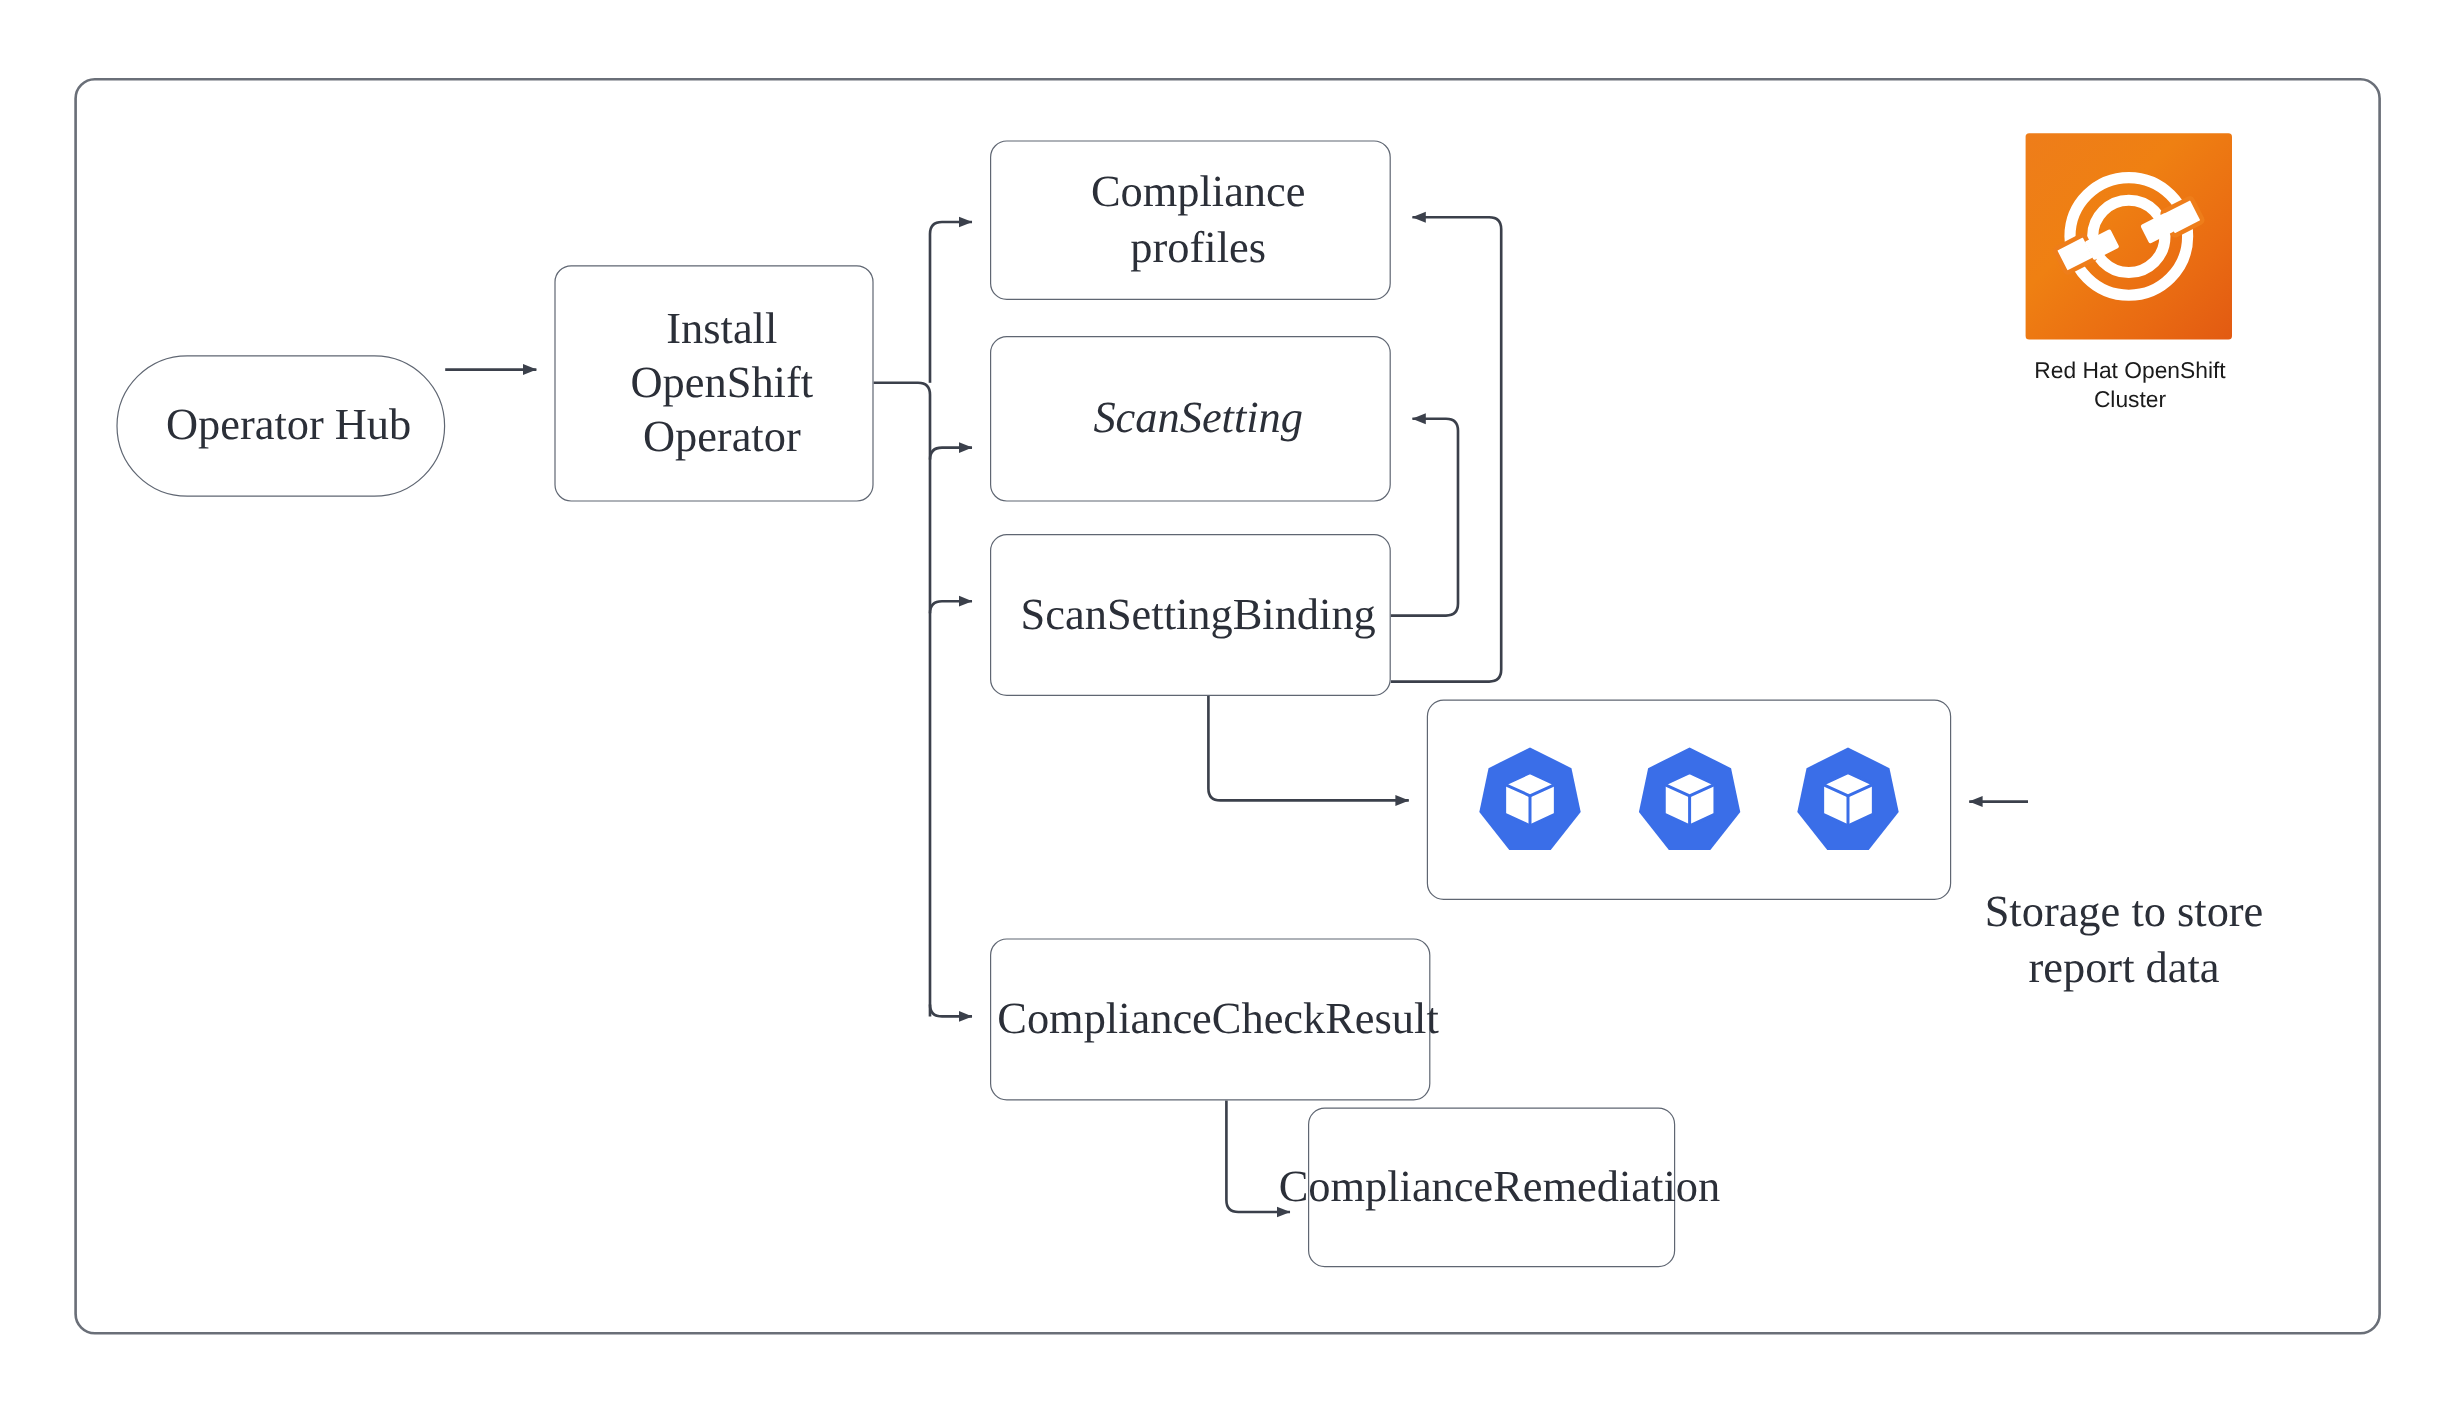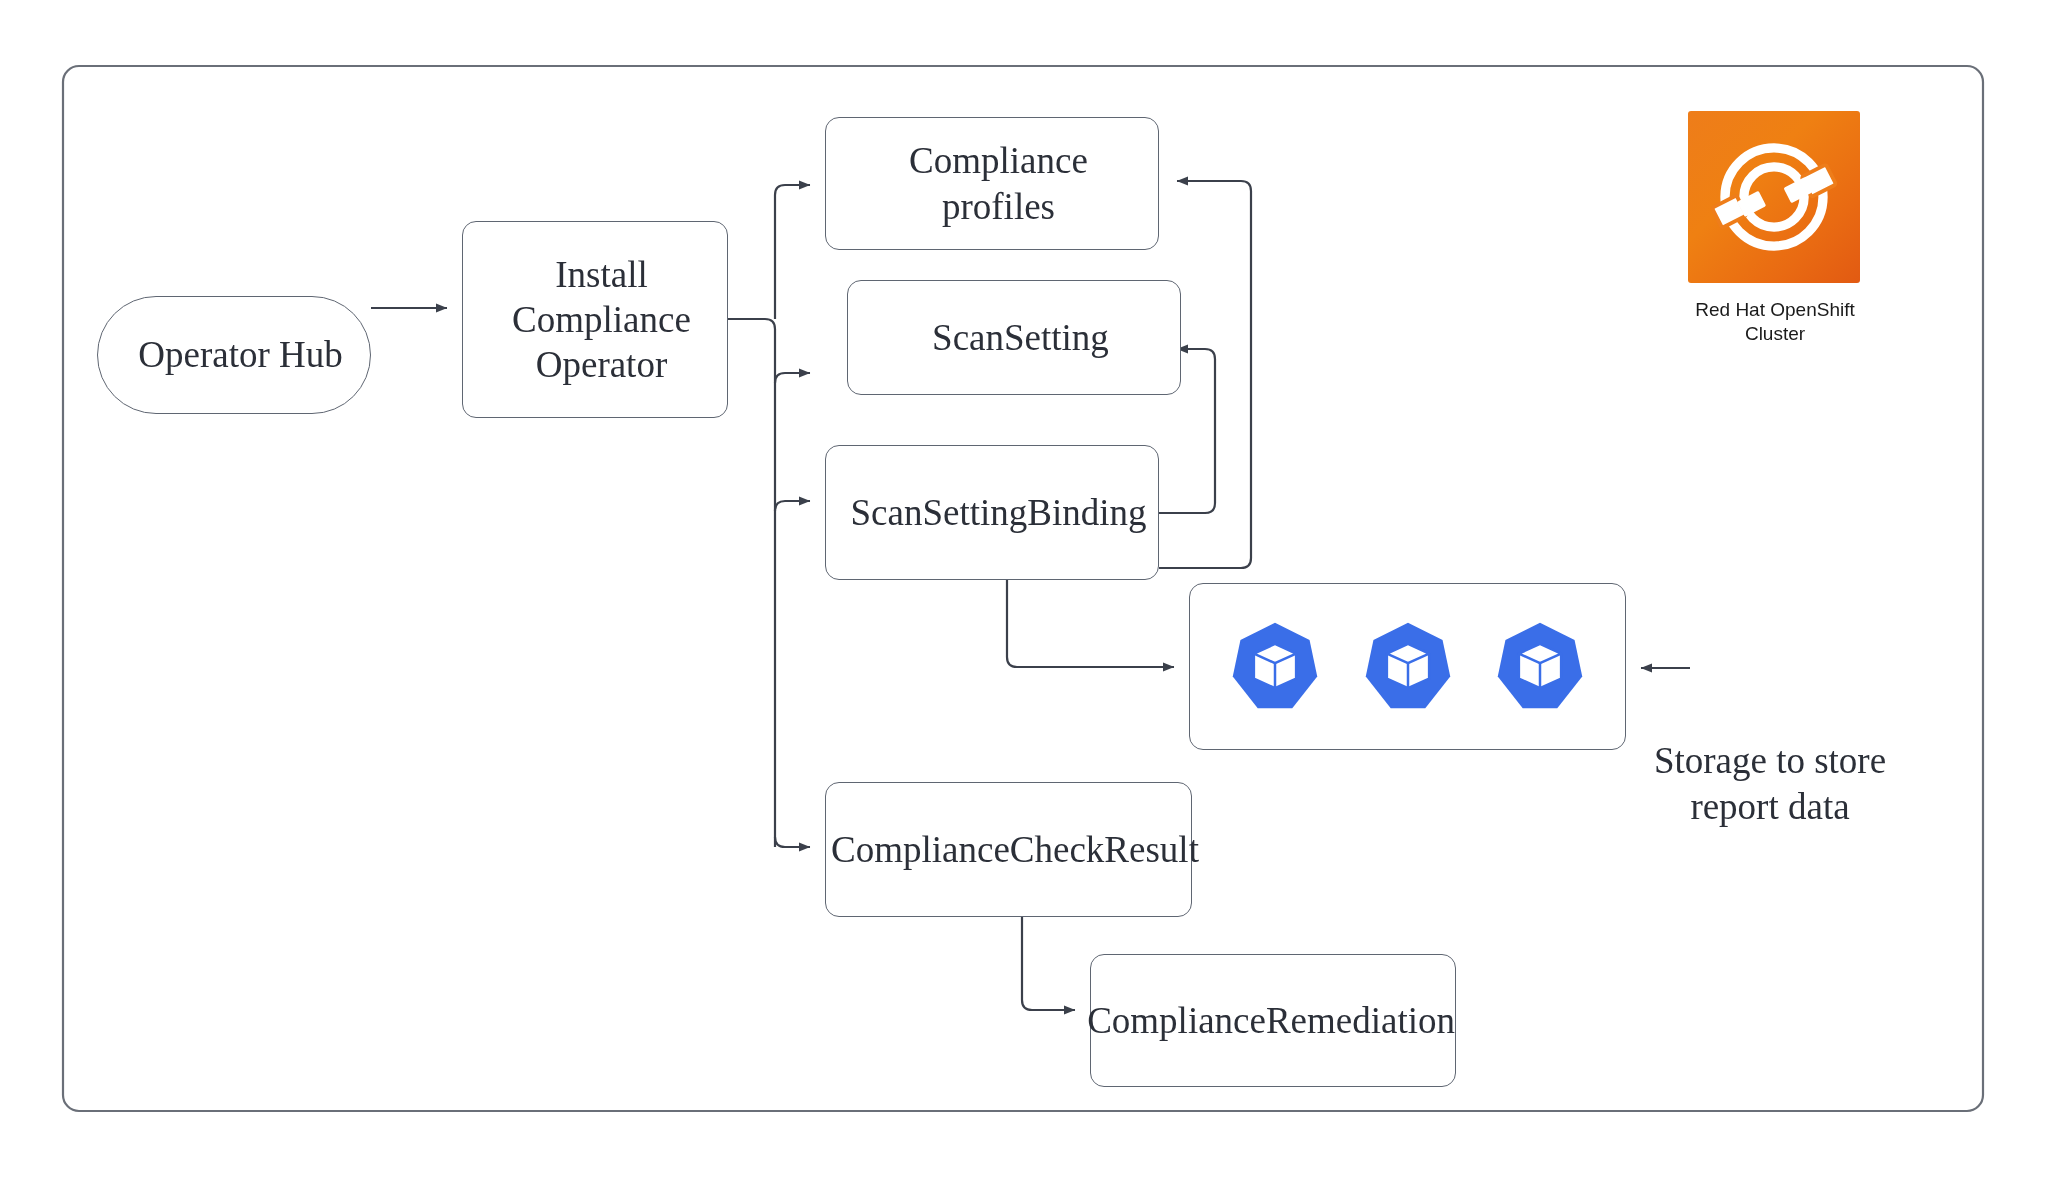--- a/index.html
+++ b/index.html
@@ -37,24 +37,24 @@
     padding-left: 13px;
   }
   .node.rounded   { border-radius: 14px; }
   .node.stadium   { border-radius: 999px; }
   .node-label { pointer-events: none; white-space: pre-line; }
 
   
   #node-operator-hub   { left: 97px;  top: 249px; width: 274px; height: 118px; font-size: 37px; margin-top: 47px; }
   #node-install-op     { left: 462px; top: 221px; width: 266px; height: 197px; font-size: 37px; }
   #node-profiles       { left: 825px; top: 117px; width: 334px; height: 133px; font-size: 37px; }
-  #node-scansetting    { left: 847px; top: 280px; width: 334px; height: 115px; font-size: 37px; }
+  #node-scansetting    { left: 825px; top: 280px; width: 334px; height: 138px; font-size: 37px; font-style: italic; }
   #node-ssb            { left: 825px; top: 445px; width: 334px; height: 135px; font-size: 37px; }
   #node-ccr            { left: 825px; top: 782px; width: 367px; height: 135px; font-size: 37px; }
-  #node-remediation    { left: 1090px;top: 954px; width: 366px; height: 133px; font-size: 37px; justify-content: flex-end; }
+  #node-remediation    { left: 1090px;top: 923px; width: 306px; height: 133px; font-size: 37px; }
 
   #pods-container {
     position: absolute;
     left: 1189px; top: 583px;
     width: 437px; height: 167px;
     box-sizing: border-box;
     border: 1.8px solid #5f6672;
     border-radius: 14px;
     background: #ffffff;
     display: flex;
@@ -149,21 +149,21 @@
       <path d="M1690,668 L1641,668" marker-end="url(#arrowL)"></path>
     </g>
   </svg>
 
   <div class="node stadium" id="node-operator-hub">
     <span class="node-label">Operator Hub</span>
   </div>
 
   <div class="node rounded" id="node-install-op">
     <span class="node-label">Install
-Compliance
+OpenShift
 Operator</span>
   </div>
 
   <div class="node rounded" id="node-profiles">
     <span class="node-label">Compliance
 profiles</span>
   </div>
 
   <div class="node rounded" id="node-scansetting">
     <span class="node-label">ScanSetting</span>

